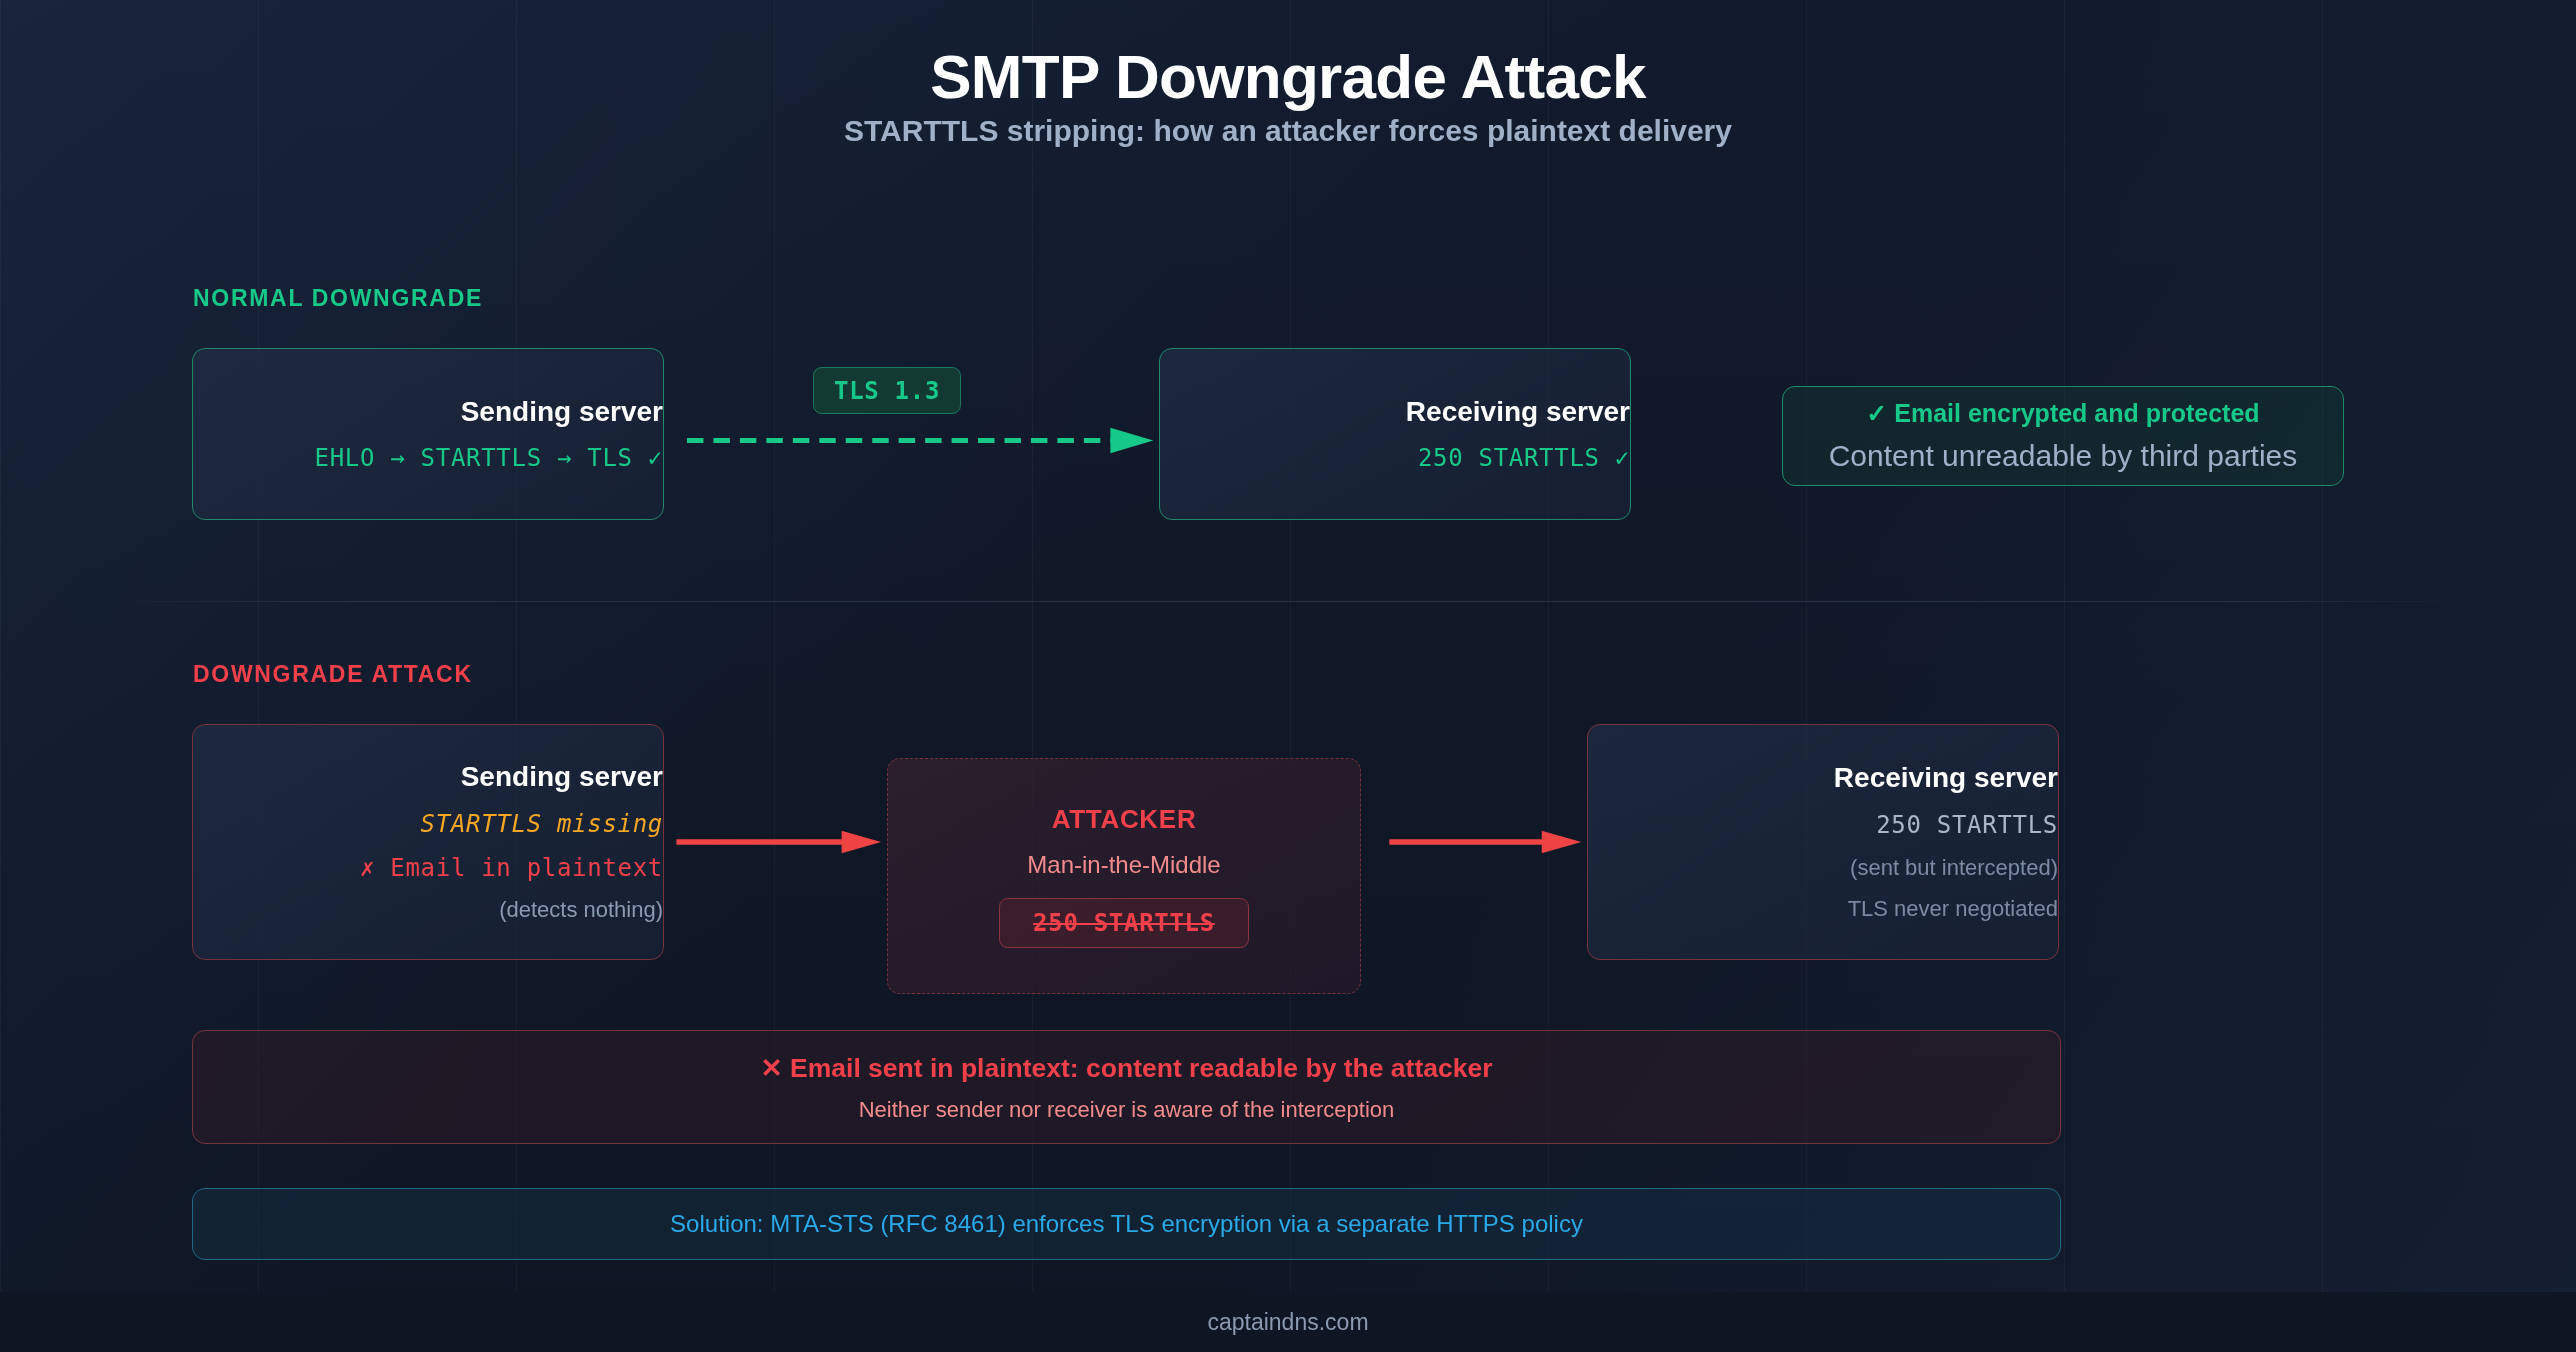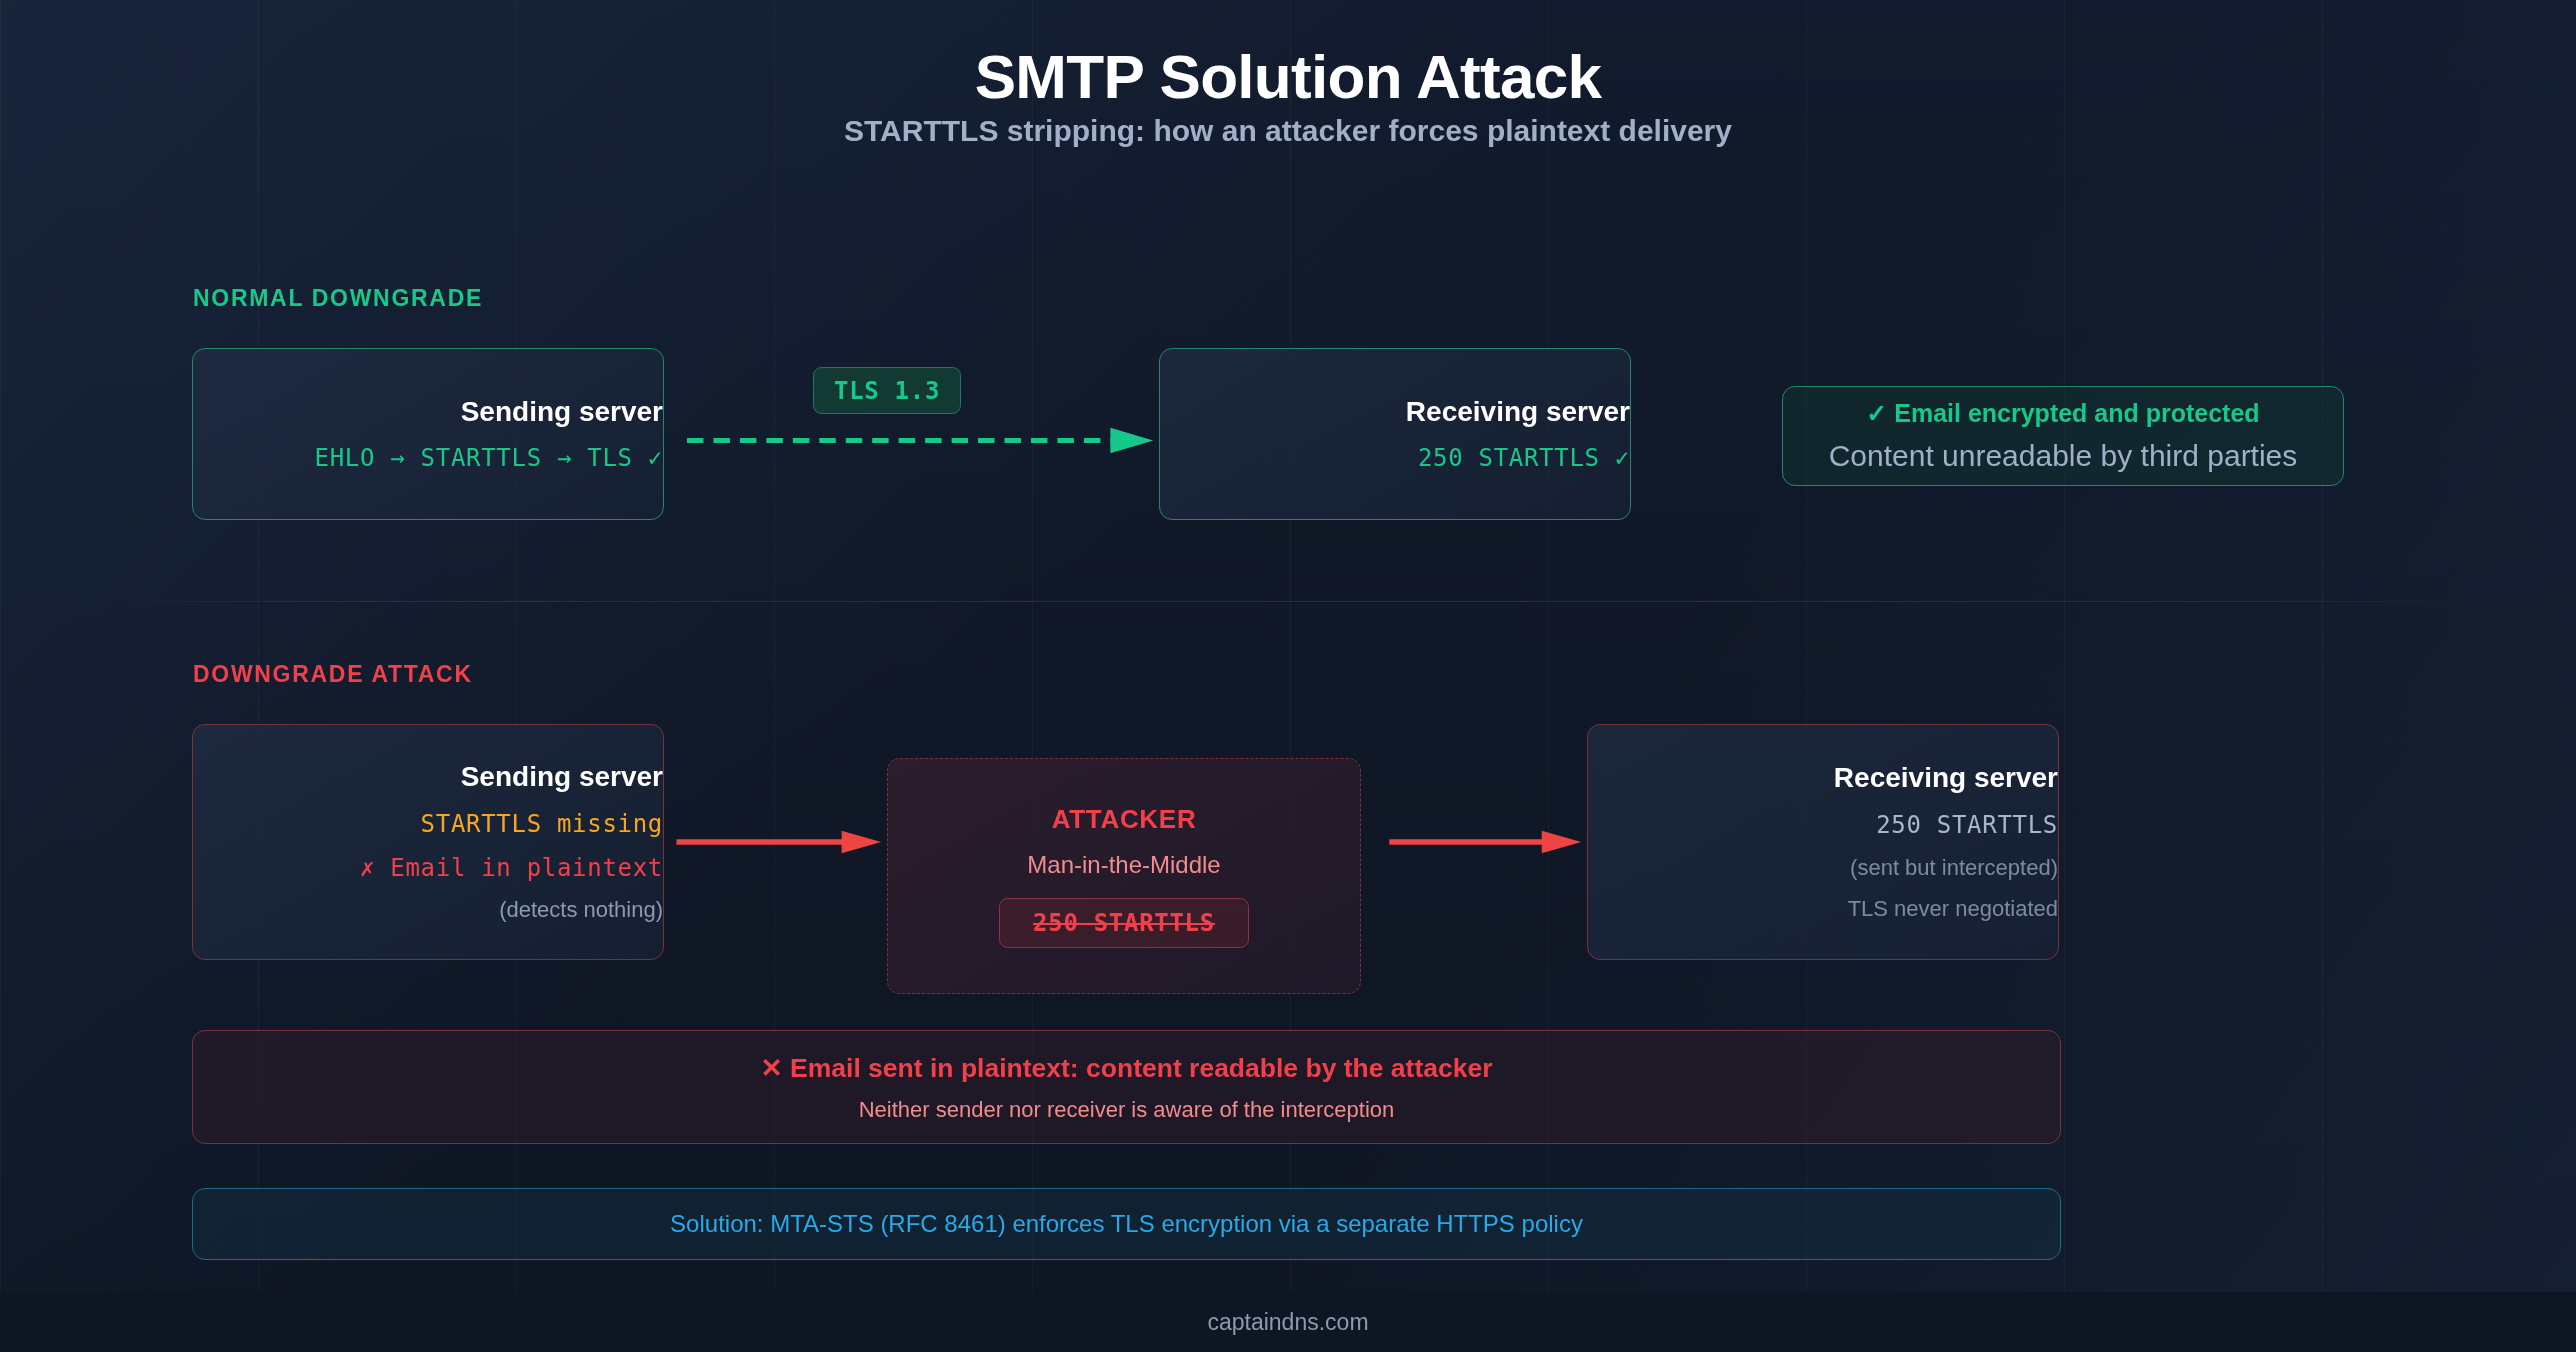--- a/index.html
+++ b/index.html
@@ -103,21 +103,21 @@
   
   #card-send-attack {
     left: 192px; top: 724px; width: 472px; height: 236px;
     border: 1.4px solid #7b313c;
   }
   #card-recv-attack {
     left: 1587px; top: 724px; width: 472px; height: 236px;
     border: 1.4px solid #7b313c;
   }
   #card-send-attack .card-title, #card-recv-attack .card-title { font-size: 28px; }
-  .line-amber { margin-top: 17px; font-size: 24px; color: #f5a623; letter-spacing: 0.7px; }
+  .line-amber { margin-top: 17px; font-size: 24px; color: #f5a623; letter-spacing: 0.7px; font-style: italic; }
   .line-red { margin-top: 15.7px; font-size: 24px; color: #f2404b; letter-spacing: 0.7px; }
   .line-muted { margin-top: 15.7px; font-size: 22px; color: #8b9ab0; }
   .line-dim-mono { margin-top: 17px; font-size: 24px; color: #aab6c8; letter-spacing: 0.7px; }
   .line-dim { margin-top: 15.7px; font-size: 22px; color: #7c8ba3; }
 
   
   #card-attacker {
     position: absolute; left: 887px; top: 758px; width: 474px; height: 236px;
     border: 1.4px dashed #7b313c; border-radius: 13px;
     background: linear-gradient(150deg, rgba(56,32,48,0.7), rgba(38,26,42,0.7));
@@ -166,21 +166,21 @@
 </style>
 </head>
 <body>
 
 <div id="page">
 
   <div id="bg-gradient"></div>
   <div id="bg-grid"></div>
 
   <div id="header">
-    <div id="title">SMTP Solution Attack</div>
+    <div id="title">SMTP Downgrade Attack</div>
     <div id="subtitle">STARTTLS stripping: how an attacker forces plaintext delivery</div>
   </div>
 
   <div class="section-label" id="label-normal">NORMAL DOWNGRADE</div>
 
   <div class="card" id="card-send-normal">
     <div class="card-title">Sending server</div>
     <div class="proto-green mono">EHLO → STARTTLS → TLS ✓</div>
   </div>
 

